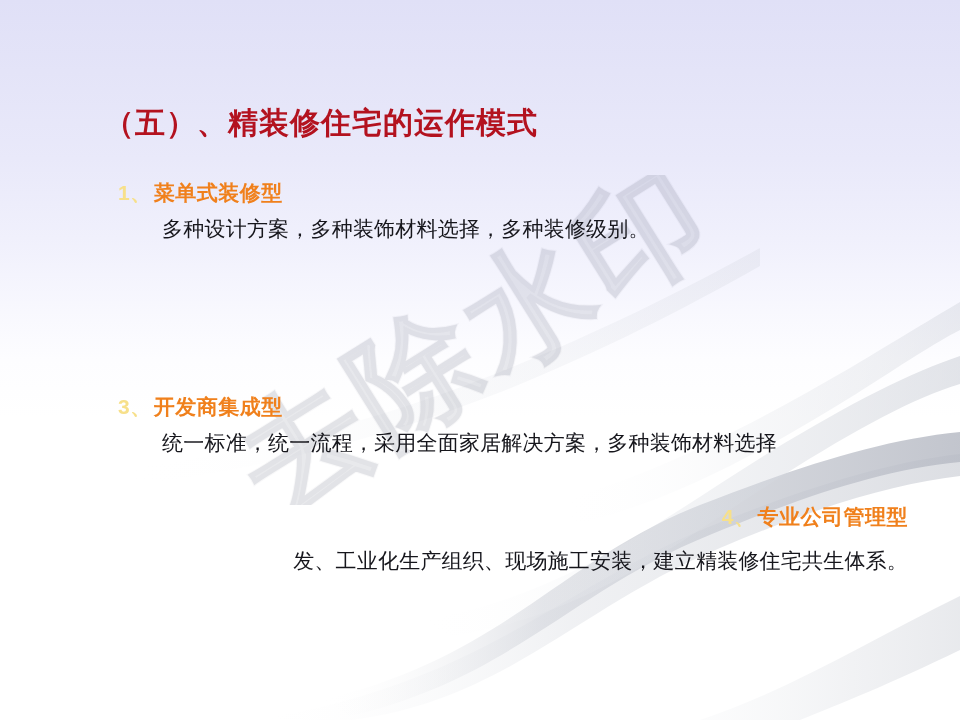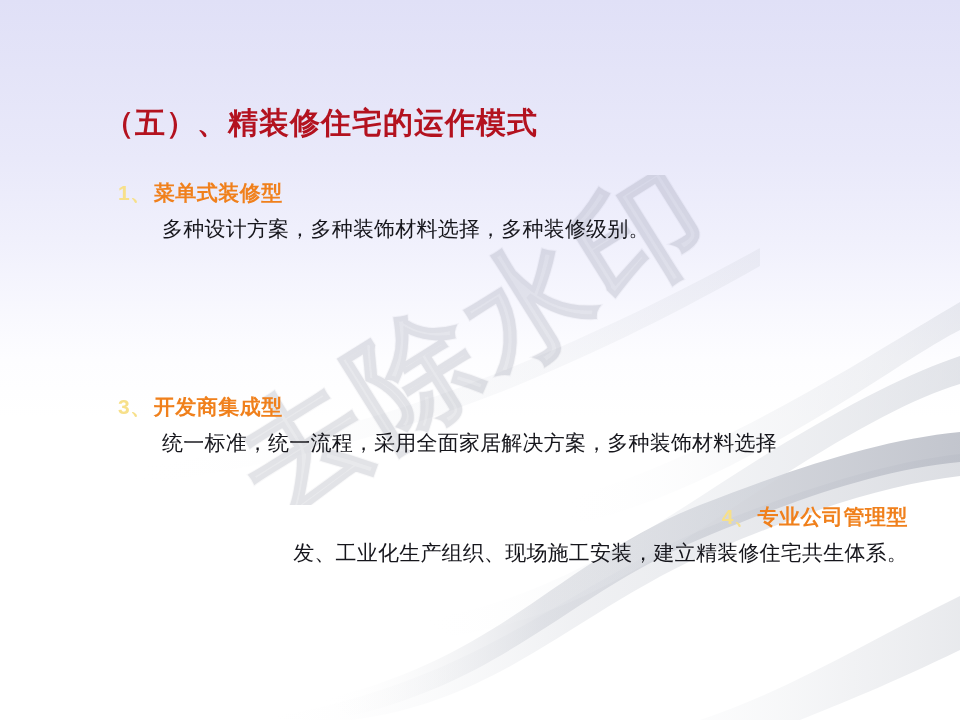--- a/index.html
+++ b/index.html
@@ -161,17 +161,17 @@
       <div class="heading">
         <span class="num">3、</span><span>开发商集成型</span>
       </div>
       <div class="para">统一标准，统一流程，采用全面家居解决方案，多种装饰材料选择</div>
     </div>
 
     <div class="block" id="blk4">
       <div class="heading">
         <span class="num">4、</span><span>专业公司管理型</span>
       </div>
-      <div class="para wrap" style="margin-top:8px;">发、工业化生产组织、现场施工安装，建立精装修住宅共生体系。</div>
+      <div class="para wrap" style="margin-top:16px;">发、工业化生产组织、现场施工安装，建立精装修住宅共生体系。</div>
     </div>
 
   </div>
 </div>
 
 </body></html>

